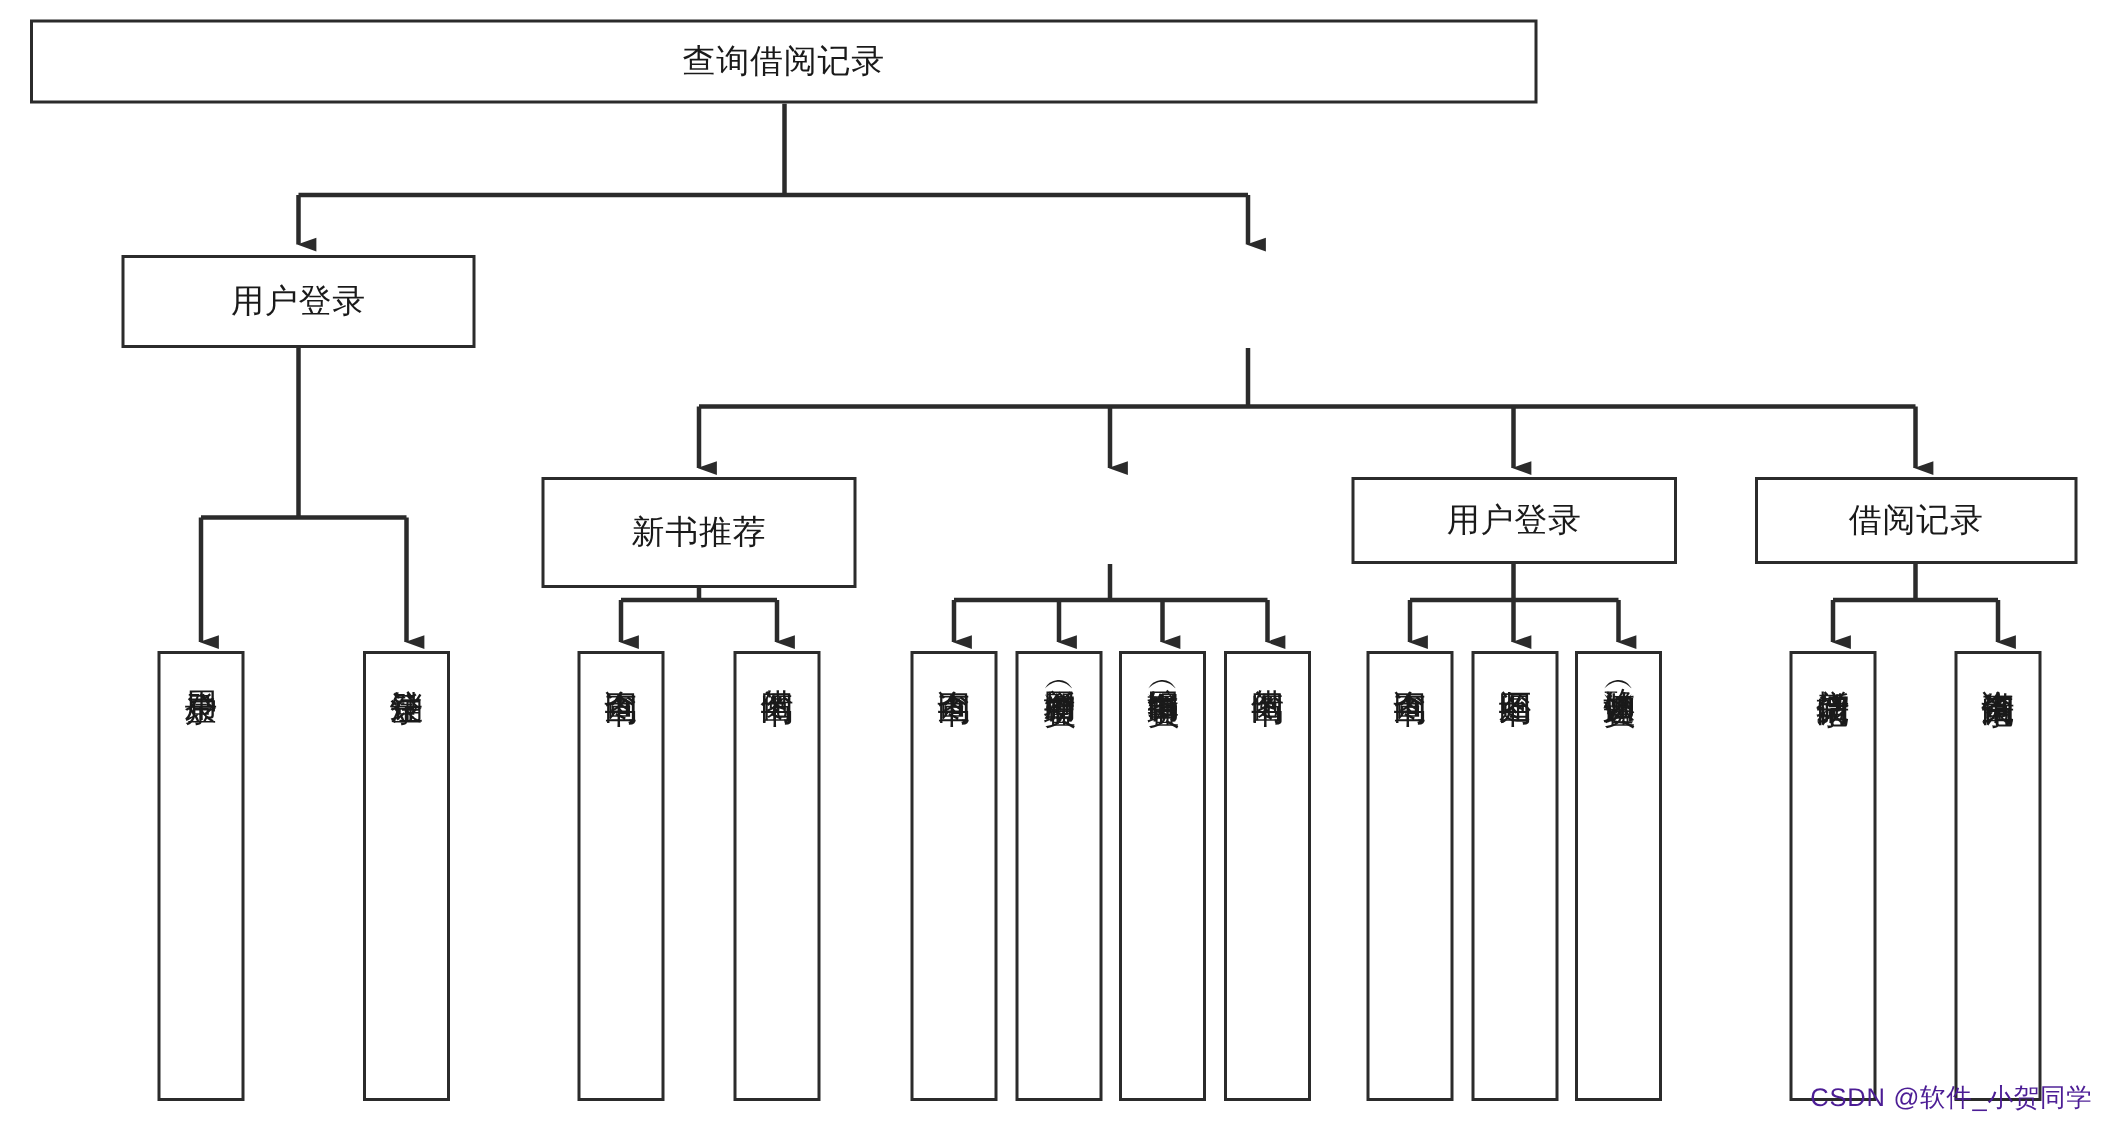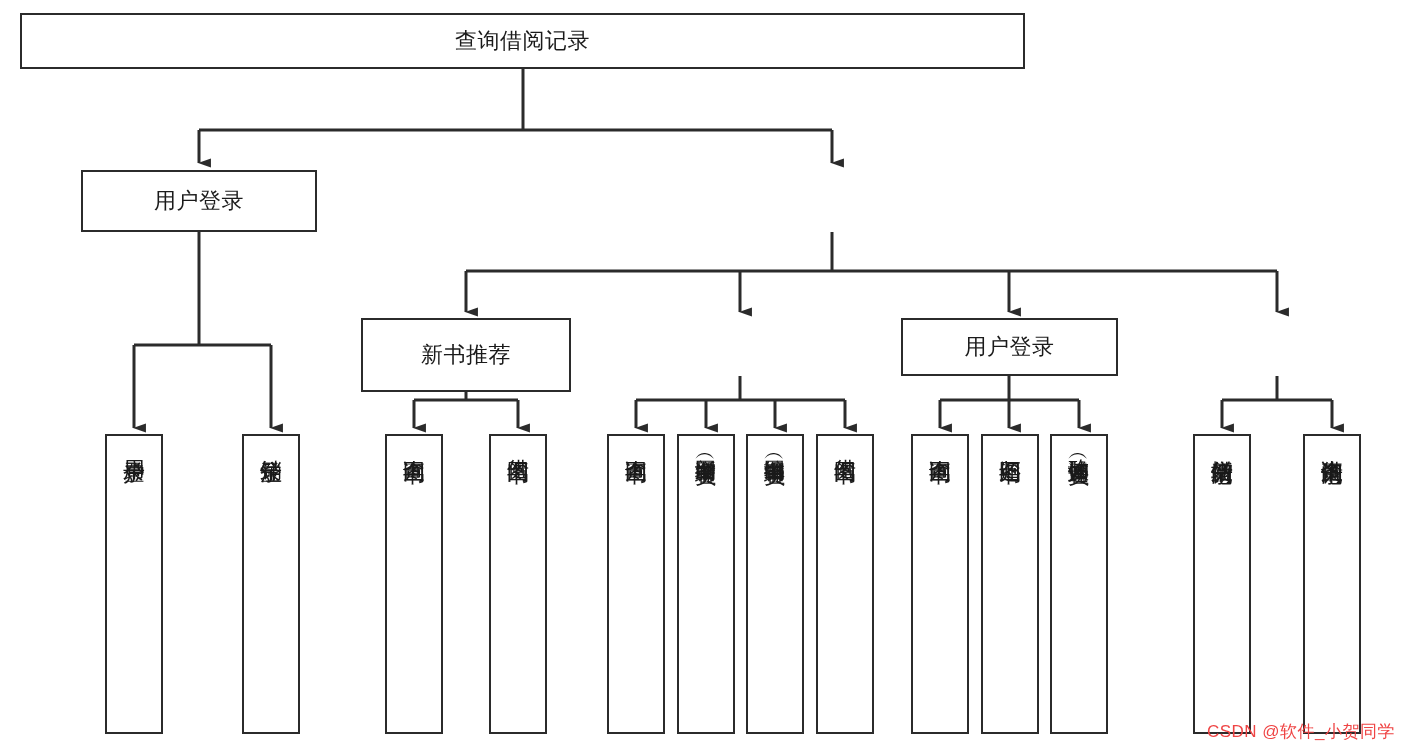--- a/index.html
+++ b/index.html
@@ -59,21 +59,21 @@
   
   .node-v.long .vlabel {
     line-height: 1.1;
     font-size: 21px;
   }
   #watermark {
     position: absolute;
     right: 10px;
     bottom: 4px;
     font-size: 17px;
-    color: #ef4444;
+    color: #4c1d95;
     white-space: nowrap;
     letter-spacing: 0.5px;
   }
 </style>
 </head>
 <body>
 
 <div id="diagram-canvas">
 
   <svg id="edge-layer" viewBox="0 0 1405 747">
@@ -137,20 +137,23 @@
 
   <div class="node node-h" style="left:361px; top:318px; width:210px; height:74px;">
     <span>新书推荐</span>
   </div>
 
 
   <div class="node node-h" style="left:901px; top:318px; width:217px; height:58px;">
     <span>用户登录</span>
   </div>
 
+  <div class="node node-h" style="left:1170px; top:318px; width:215px; height:58px;">
+    <span>借阅记录</span>
+  </div>
 
   <div class="node node-v" style="left:105px; top:434px; width:58px; height:300px;">
     <span class="vlabel">用户登录</span>
   </div>
 
   <div class="node node-v" style="left:242px; top:434px; width:58px; height:300px;">
     <span class="vlabel">注销登录</span>
   </div>
 
   <div class="node node-v" style="left:385px; top:434px; width:58px; height:300px;">

